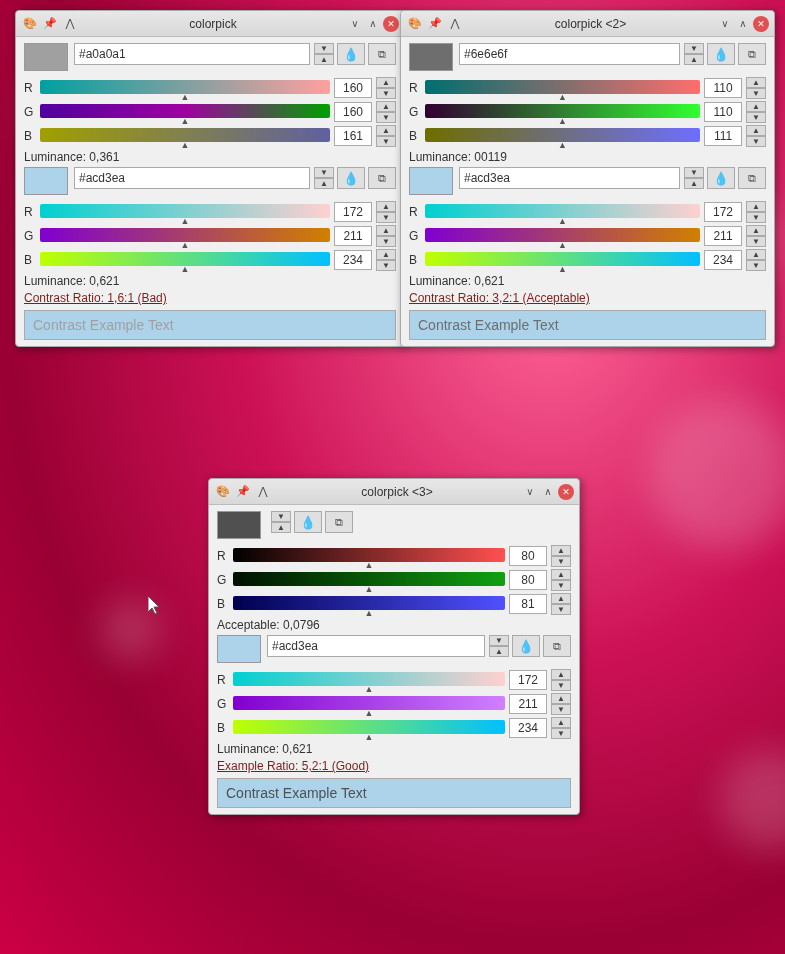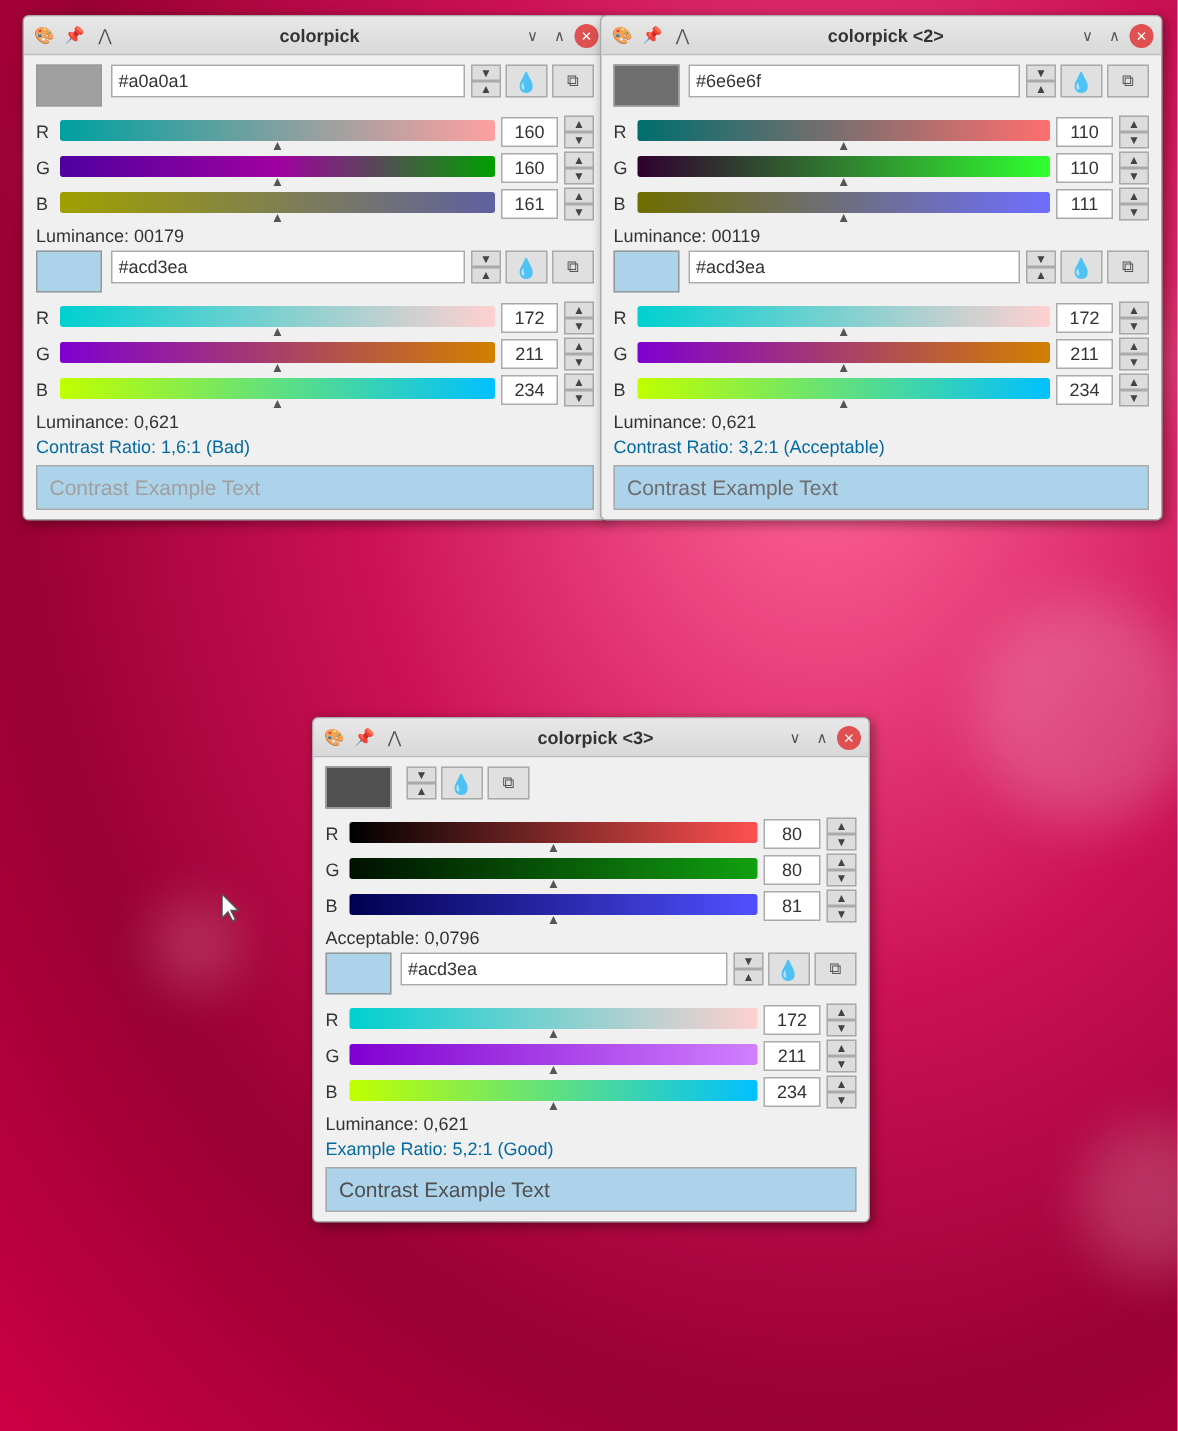--- a/index.html
+++ b/index.html
@@ -35,21 +35,20 @@
       align-items: center;
       padding: 3px 5px;
       height: 26px;
       border-radius: 4px 4px 0 0;
     }
     .panel-title {
       flex: 1;
       text-align: center;
       font-size: 12px;
       color: #333;
-      font-weight: bold;
     }
     .panel-icon {
       width: 18px;
       height: 18px;
       margin-right: 2px;
       display: flex;
       align-items: center;
       justify-content: center;
       font-size: 11px;
       color: #555;
@@ -173,22 +172,23 @@
       color: #333;
       padding: 0 2px;
     }
     .luminance-text {
       font-size: 12px;
       color: #333;
       margin: 3px 0;
     }
     .contrast-text {
       font-size: 12px;
-      color: #0369a1;
+      color: #7f1d1d;
       margin: 2px 0;
+      text-decoration: underline;
     }
     .contrast-example {
       margin-top: 5px;
       padding: 6px 8px;
       border: 1px solid #aaa;
       font-size: 14px;
     }
 
     
     .p1-r-slider { background: linear-gradient(to right, #00a0a0, #ffa0a0); }
@@ -269,21 +269,21 @@
       <div class="slider-container">
         <div class="slider-track p1-b-slider"></div>
         <div class="slider-caret">▲</div>
       </div>
       <input class="rgb-value" value="161" type="text" style="">
       <div class="spin-group">
         <div class="spin-btn">▲</div>
         <div class="spin-btn">▼</div>
       </div>
     </div>
-    <div class="luminance-text">Luminance: 00179</div>
+    <div class="luminance-text">Luminance: 0,361</div>
 
     <div class="color-row">
       <div class="color-swatch" style="background:#acd3ea;"></div>
       <input class="color-input" value="#acd3ea" type="text" style="">
       <div class="spin-group">
         <div class="spin-btn">▼</div>
         <div class="spin-btn">▲</div>
       </div>
       <div class="action-btn" style="color:#4a9;font-size:13px;">💧</div>
       <div class="action-btn">⧉</div>

